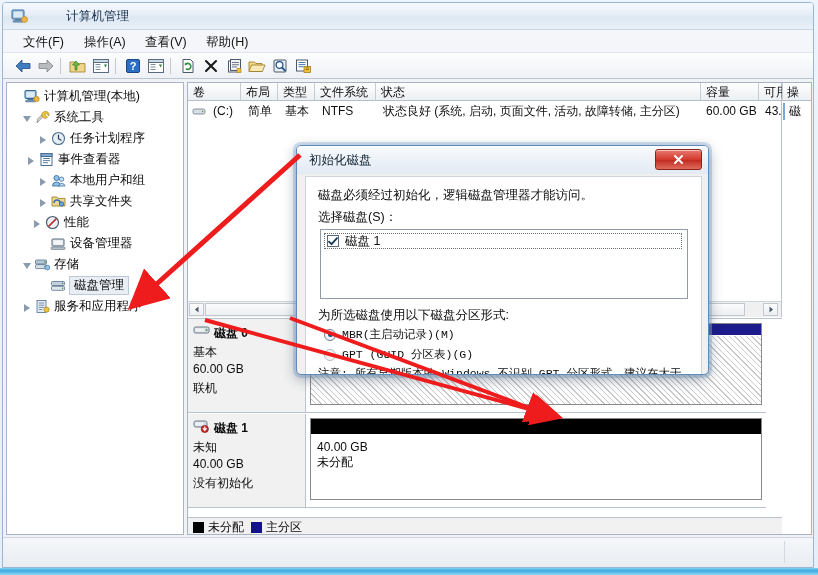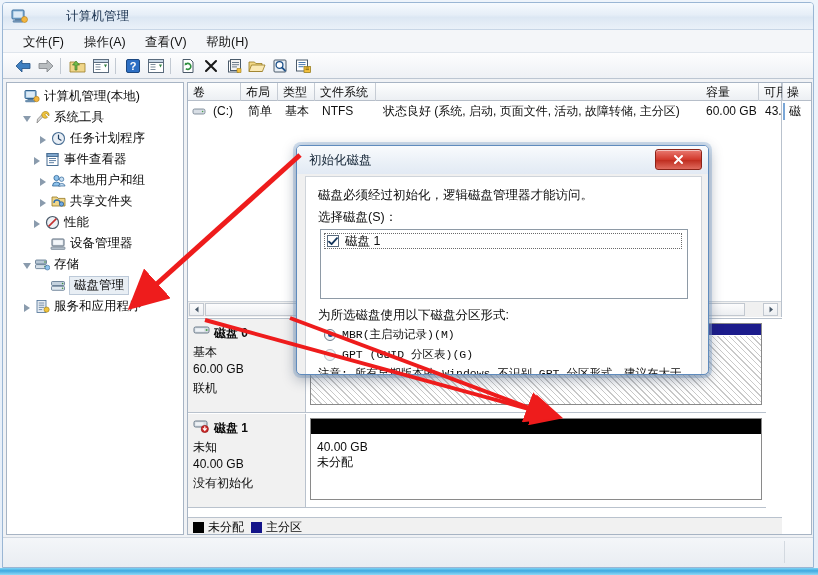--- a/index.html
+++ b/index.html
@@ -468,21 +468,21 @@
               </span>
             <span class="tico">
               <svg width="15" height="15" viewBox="0 0 15 15">
                 <circle cx="7.5" cy="7.5" r="6" fill="#e8eef5" stroke="#4a6f94" stroke-width="1.1"></circle>
                 <path d="M7.5 4 V7.7 L10 9.2" stroke="#1e3f63" stroke-width="1.2" fill="none" stroke-linecap="round"></path>
               </svg>
             </span>
             <span class="tlabel">任务计划程序</span>
           </div>
 
-          <div class="trow" style="padding-left:24px">
+          <div class="trow" style="padding-left:18px">
             <span class="exp">
                 <i class="tri"></i>
               </span>
             <span class="tico">
               <svg width="15" height="15" viewBox="0 0 15 15">
                 <rect x="2" y="1.5" width="11" height="12" fill="#ffffff" stroke="#4a6f94"></rect>
                 <rect x="2" y="1.5" width="11" height="3" fill="#7fa6cd" stroke="#4a6f94"></rect>
                 <path d="M4 6.5 h7 M4 8.6 h7 M4 10.7 h5" stroke="#5d7fa4" stroke-width="1"></path>
               </svg>
             </span>
@@ -590,20 +590,21 @@
       </div>
 
       <div class="rightpane">
 
         <div class="vol-list">
           <div class="hdr">
             <div class="hcell" style="left:0px;width:53px">卷</div>
             <div class="hcell" style="left:53px;width:37px">布局</div>
             <div class="hcell" style="left:90px;width:37px">类型</div>
             <div class="hcell" style="left:127px;width:61px">文件系统</div>
+            <div class="hcell" style="left:188px;width:325px">状态</div>
             <div class="hcell" style="left:513px;width:58px">容量</div>
             <div class="hcell" style="left:571px;width:40px;border-right:none">可用空</div>
           </div>
 
           <div class="vrow">
             <span class="drvico">
               <svg width="14" height="11" viewBox="0 0 14 11">
                 <rect x="1" y="3" width="12" height="5" rx="1.6" fill="#d8dee5" stroke="#6b7a89" stroke-width=".8"></rect>
                 <circle cx="10.6" cy="5.5" r=".8" fill="#4a9f4a"></circle>
               </svg>

